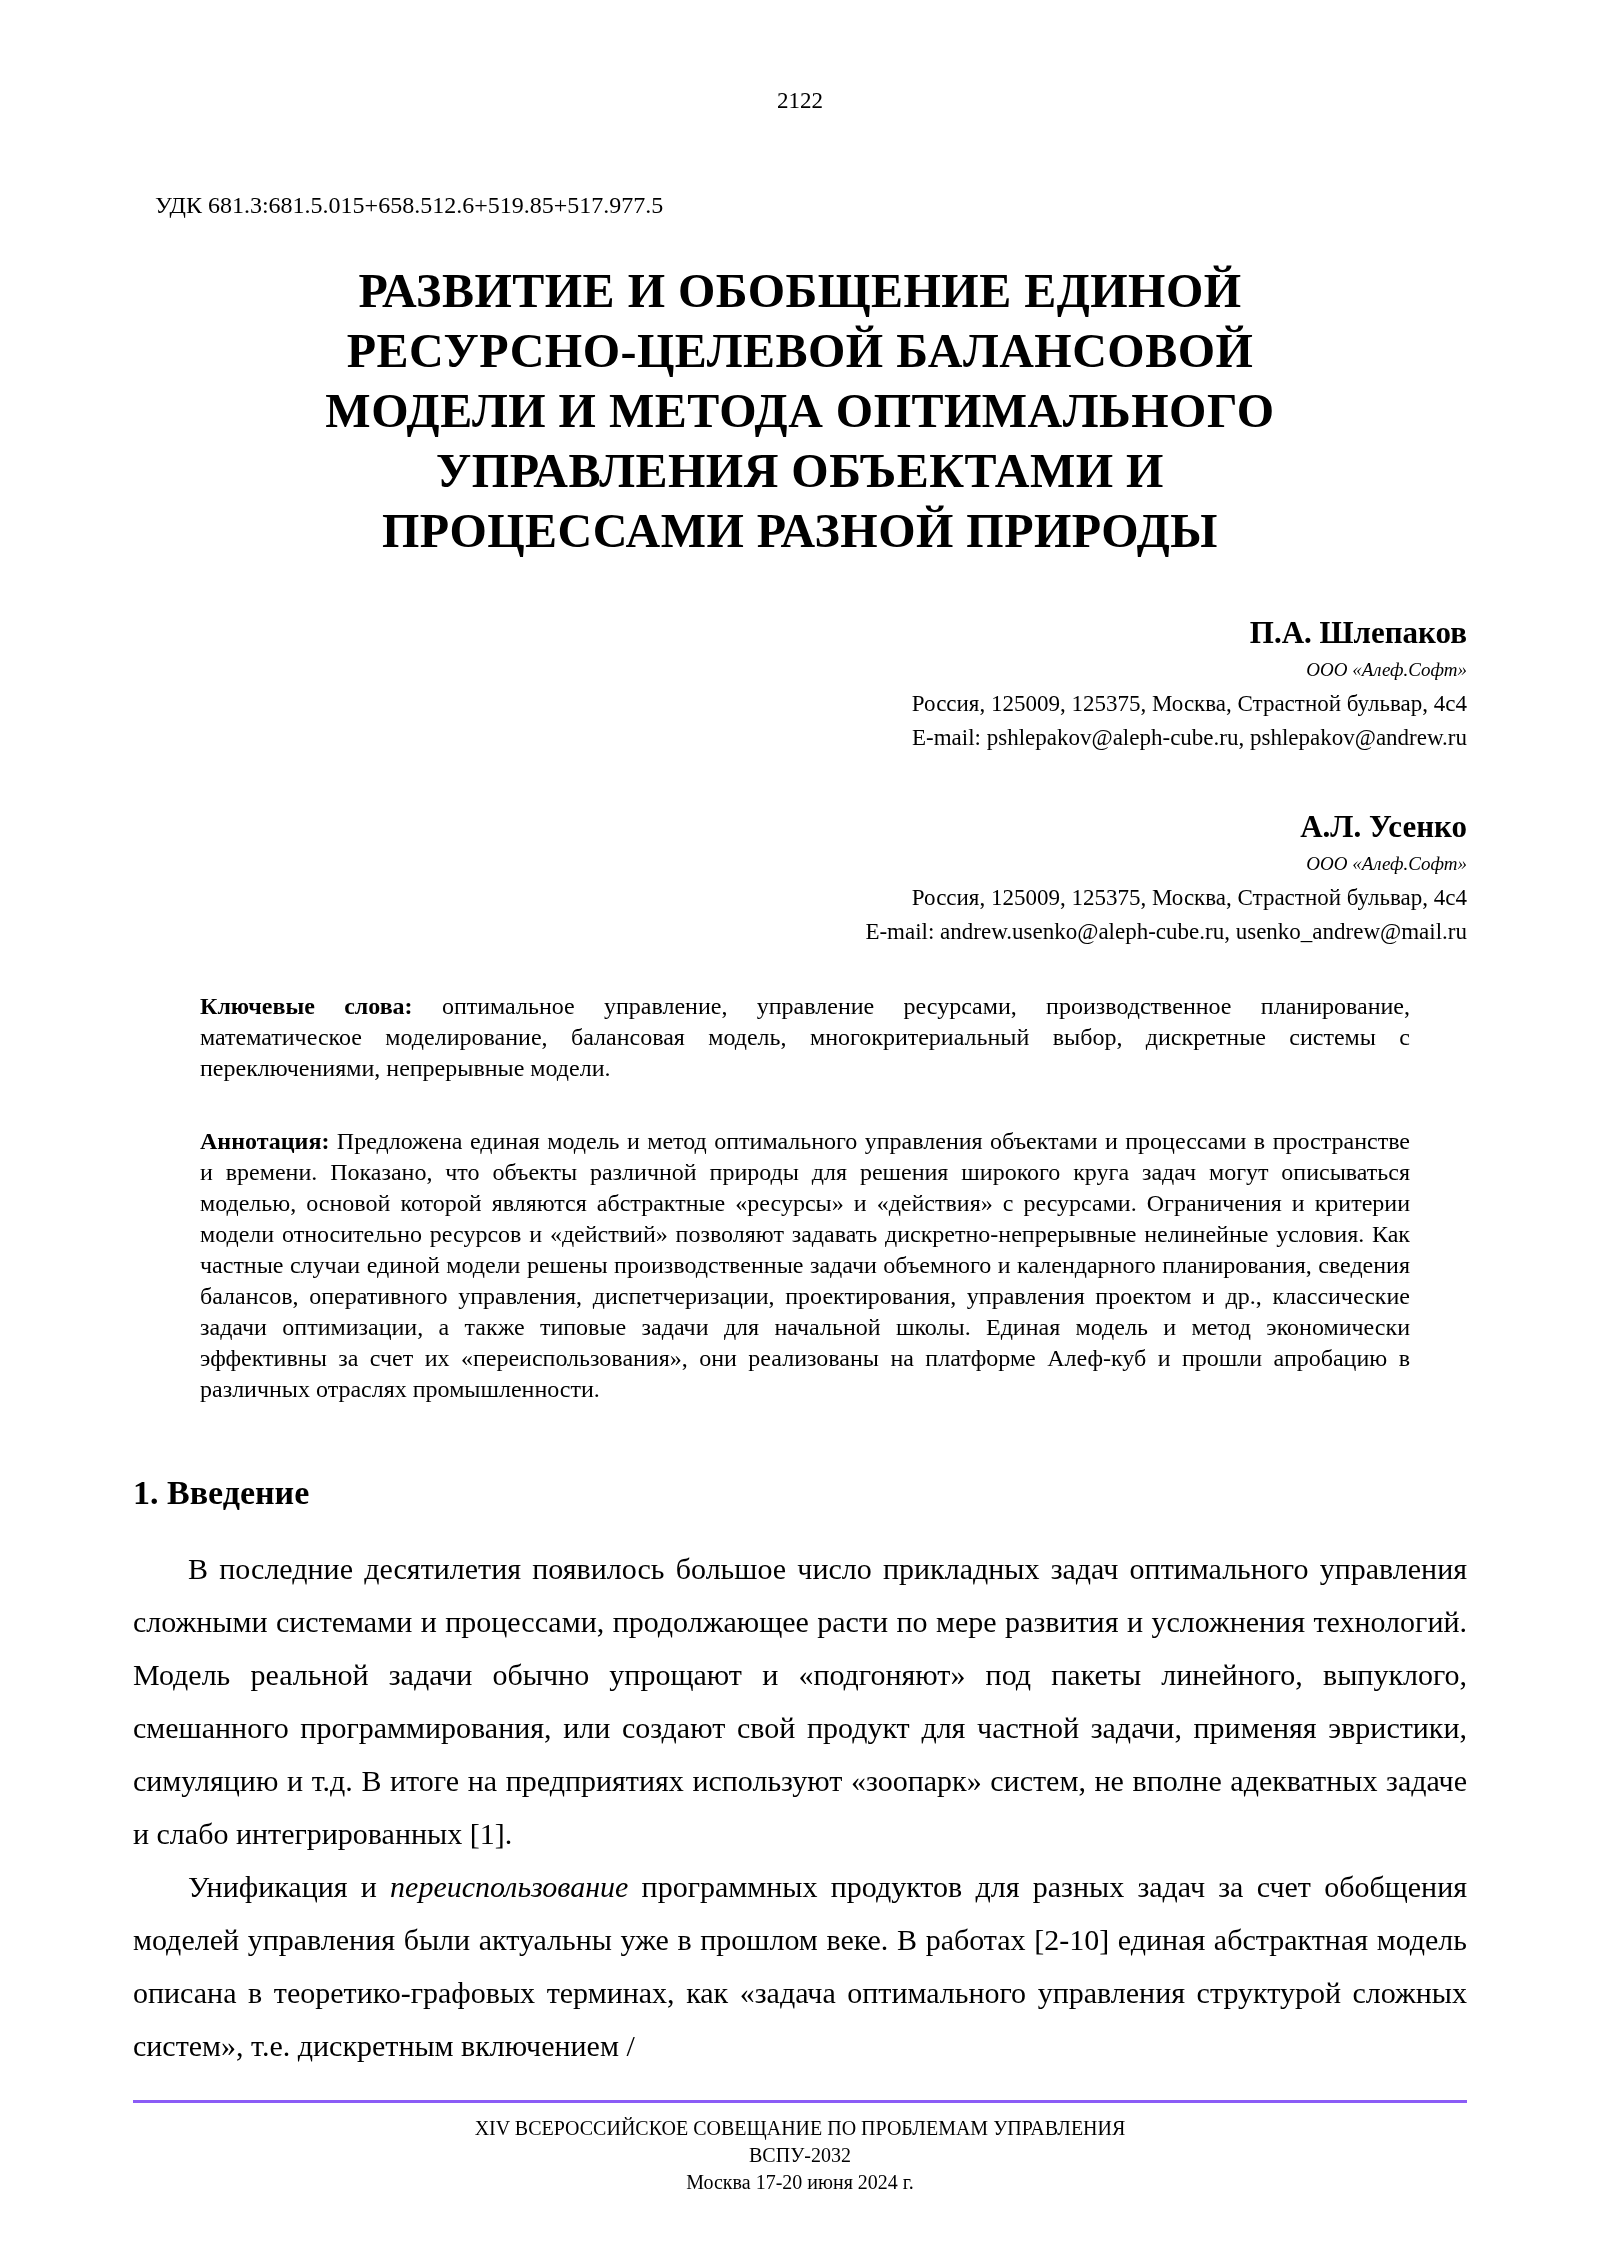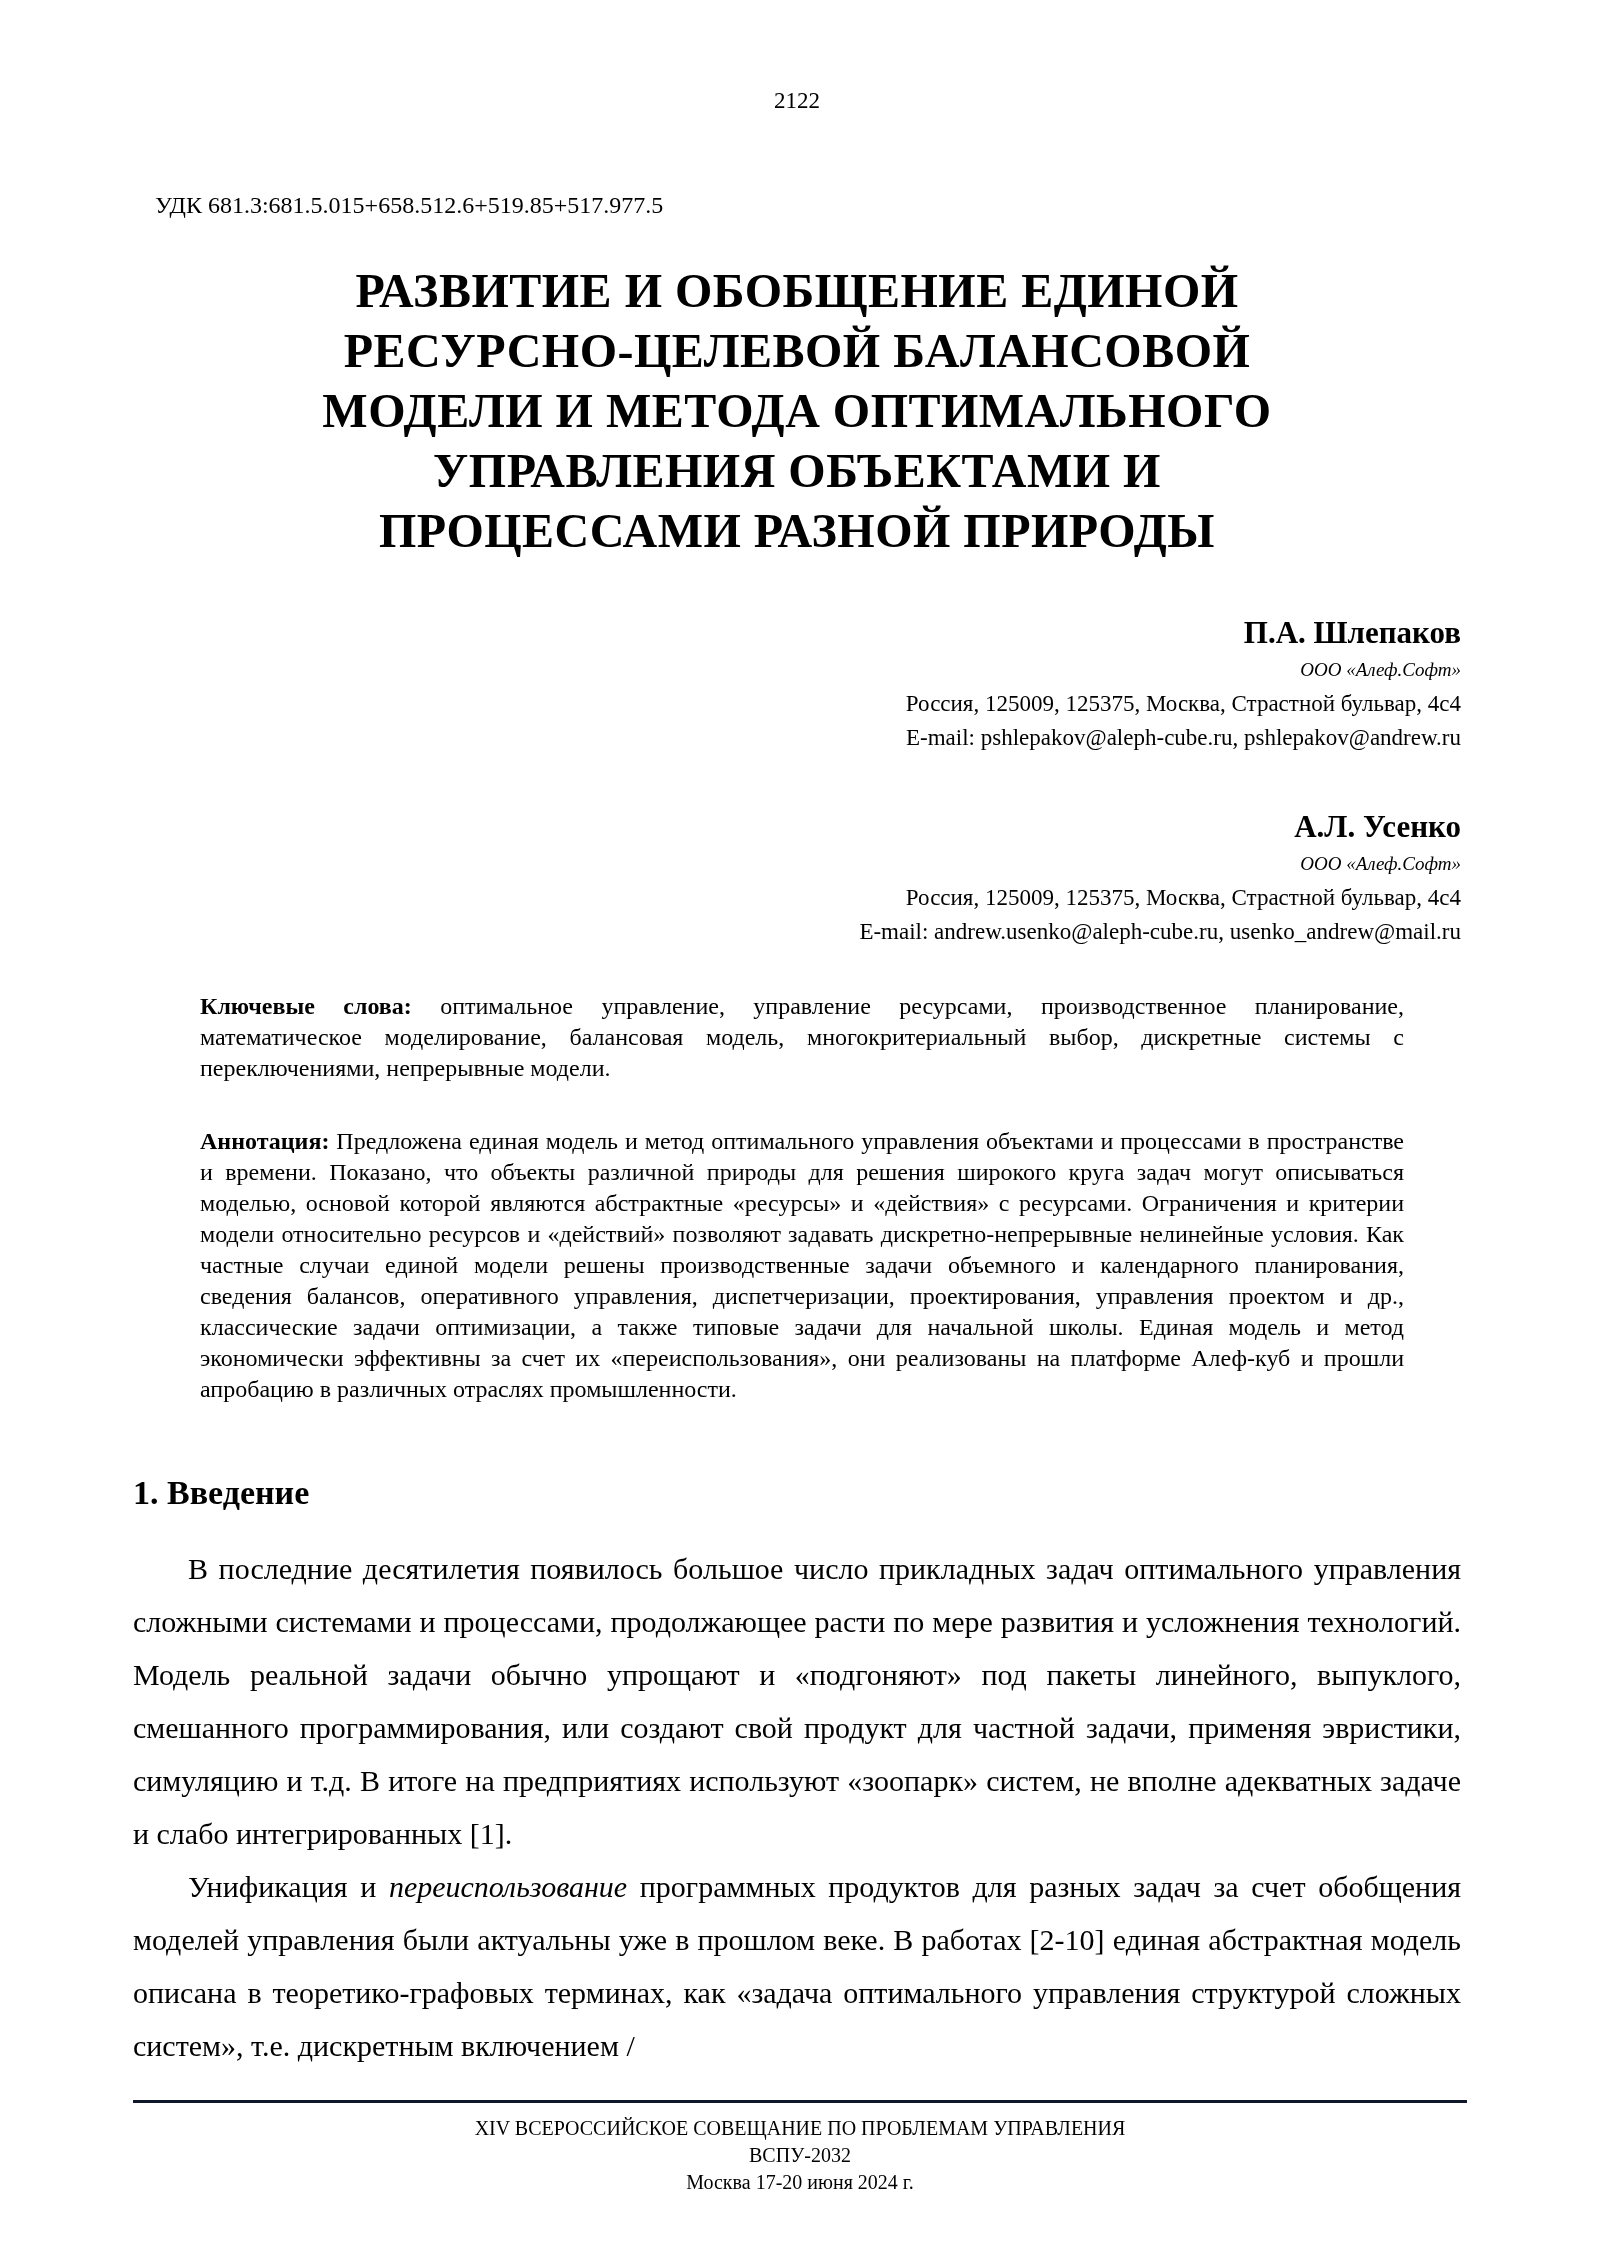--- a/index.html
+++ b/index.html
@@ -12,21 +12,21 @@
   .page {
     position: relative;
     width: 1600px;
     height: 2263px;
     background: #ffffff;
     overflow: hidden;
   }
   .content {
     position: absolute;
     left: 133px;
-    right: 139px;
+    right: 133px;
     top: 0;
   }
   .page-number {
     text-align: center;
     font-size: 23px;
     padding-top: 88px;
   }
   .udc {
     font-size: 24px;
     margin-top: 78px;
@@ -87,21 +87,21 @@
     margin-top: 28px;
   }
   .italic {
     font-style: italic;
   }
   .footer {
     position: absolute;
     left: 133px;
     right: 133px;
     top: 2100px;
-    border-top: 3px solid #0f172a;
+    border-top: 3px solid #8b5cf6;
     padding-top: 12px;
     text-align: center;
     font-size: 20px;
     line-height: 27px;
   }
 </style>
 </head>
 <body>
 
 <div class="page">

